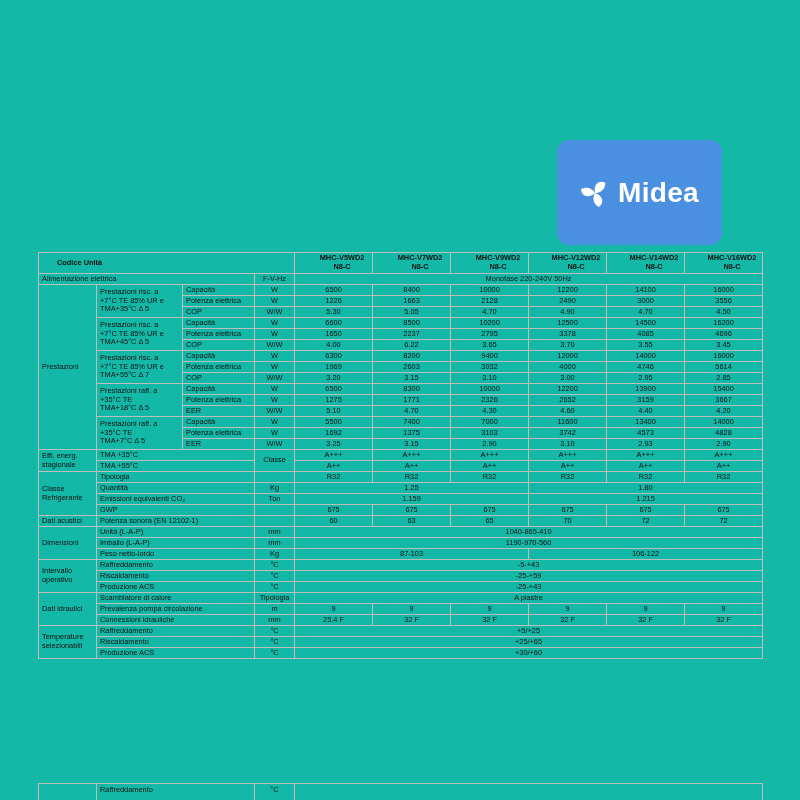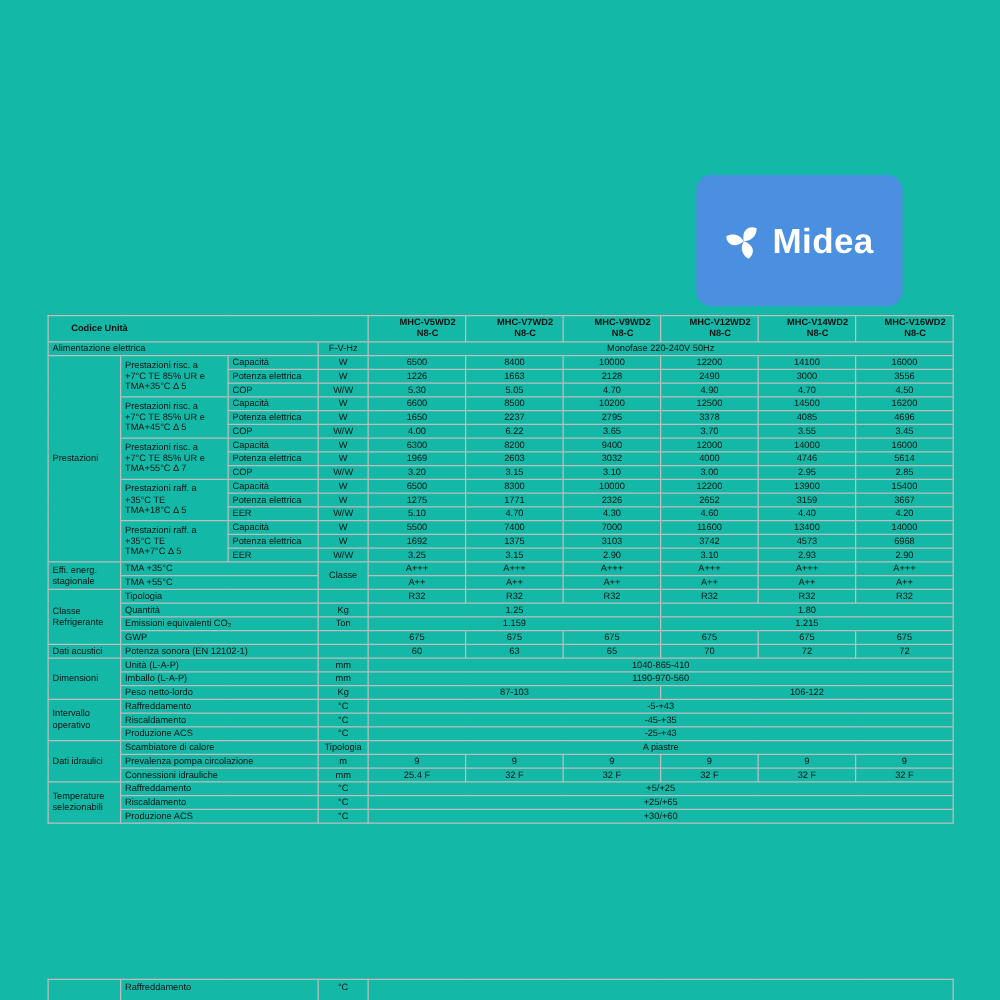--- a/index.html
+++ b/index.html
@@ -272,21 +272,21 @@
           <td>14000</td>
         </tr>
         <tr>
           <td class="al">Potenza elettrica</td>
           <td>W</td>
           <td>1692</td>
           <td>1375</td>
           <td>3103</td>
           <td>3742</td>
           <td>4573</td>
-          <td>6968</td>
+          <td>4828</td>
         </tr>
         <tr>
           <td class="al">EER</td>
           <td>W/W</td>
           <td>3.25</td>
           <td>3.15</td>
           <td>2.90</td>
           <td>3.10</td>
           <td>2.93</td>
           <td>2.90</td>
@@ -383,21 +383,21 @@
             <div>Intervallo</div>
             <div>operativo</div>
           </td>
           <td colspan="2" class="al">Raffreddamento</td>
           <td>°C</td>
           <td colspan="6">-5-+43</td>
         </tr>
         <tr>
           <td colspan="2" class="al">Riscaldamento</td>
           <td>°C</td>
-          <td colspan="6">-45-+35</td>
+          <td colspan="6">-25-+59</td>
         </tr>
         <tr>
           <td colspan="2" class="al">Produzione ACS</td>
           <td>°C</td>
           <td colspan="6">-25-+43</td>
         </tr>
         <tr>
           <td rowspan="3" class="al">Dati idraulici</td>
           <td colspan="2" class="al">Scambiatore di calore</td>
           <td>Tipologia</td>

